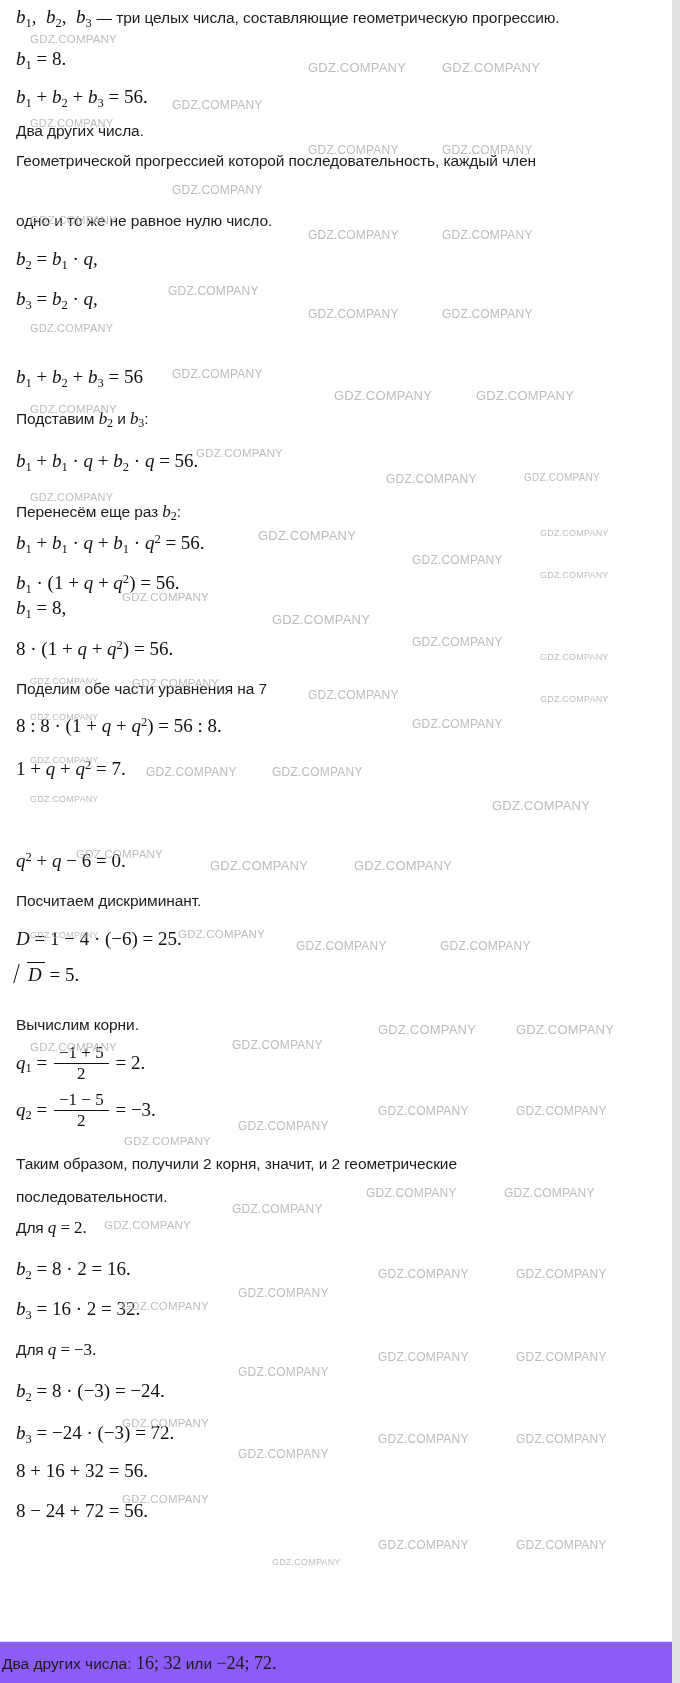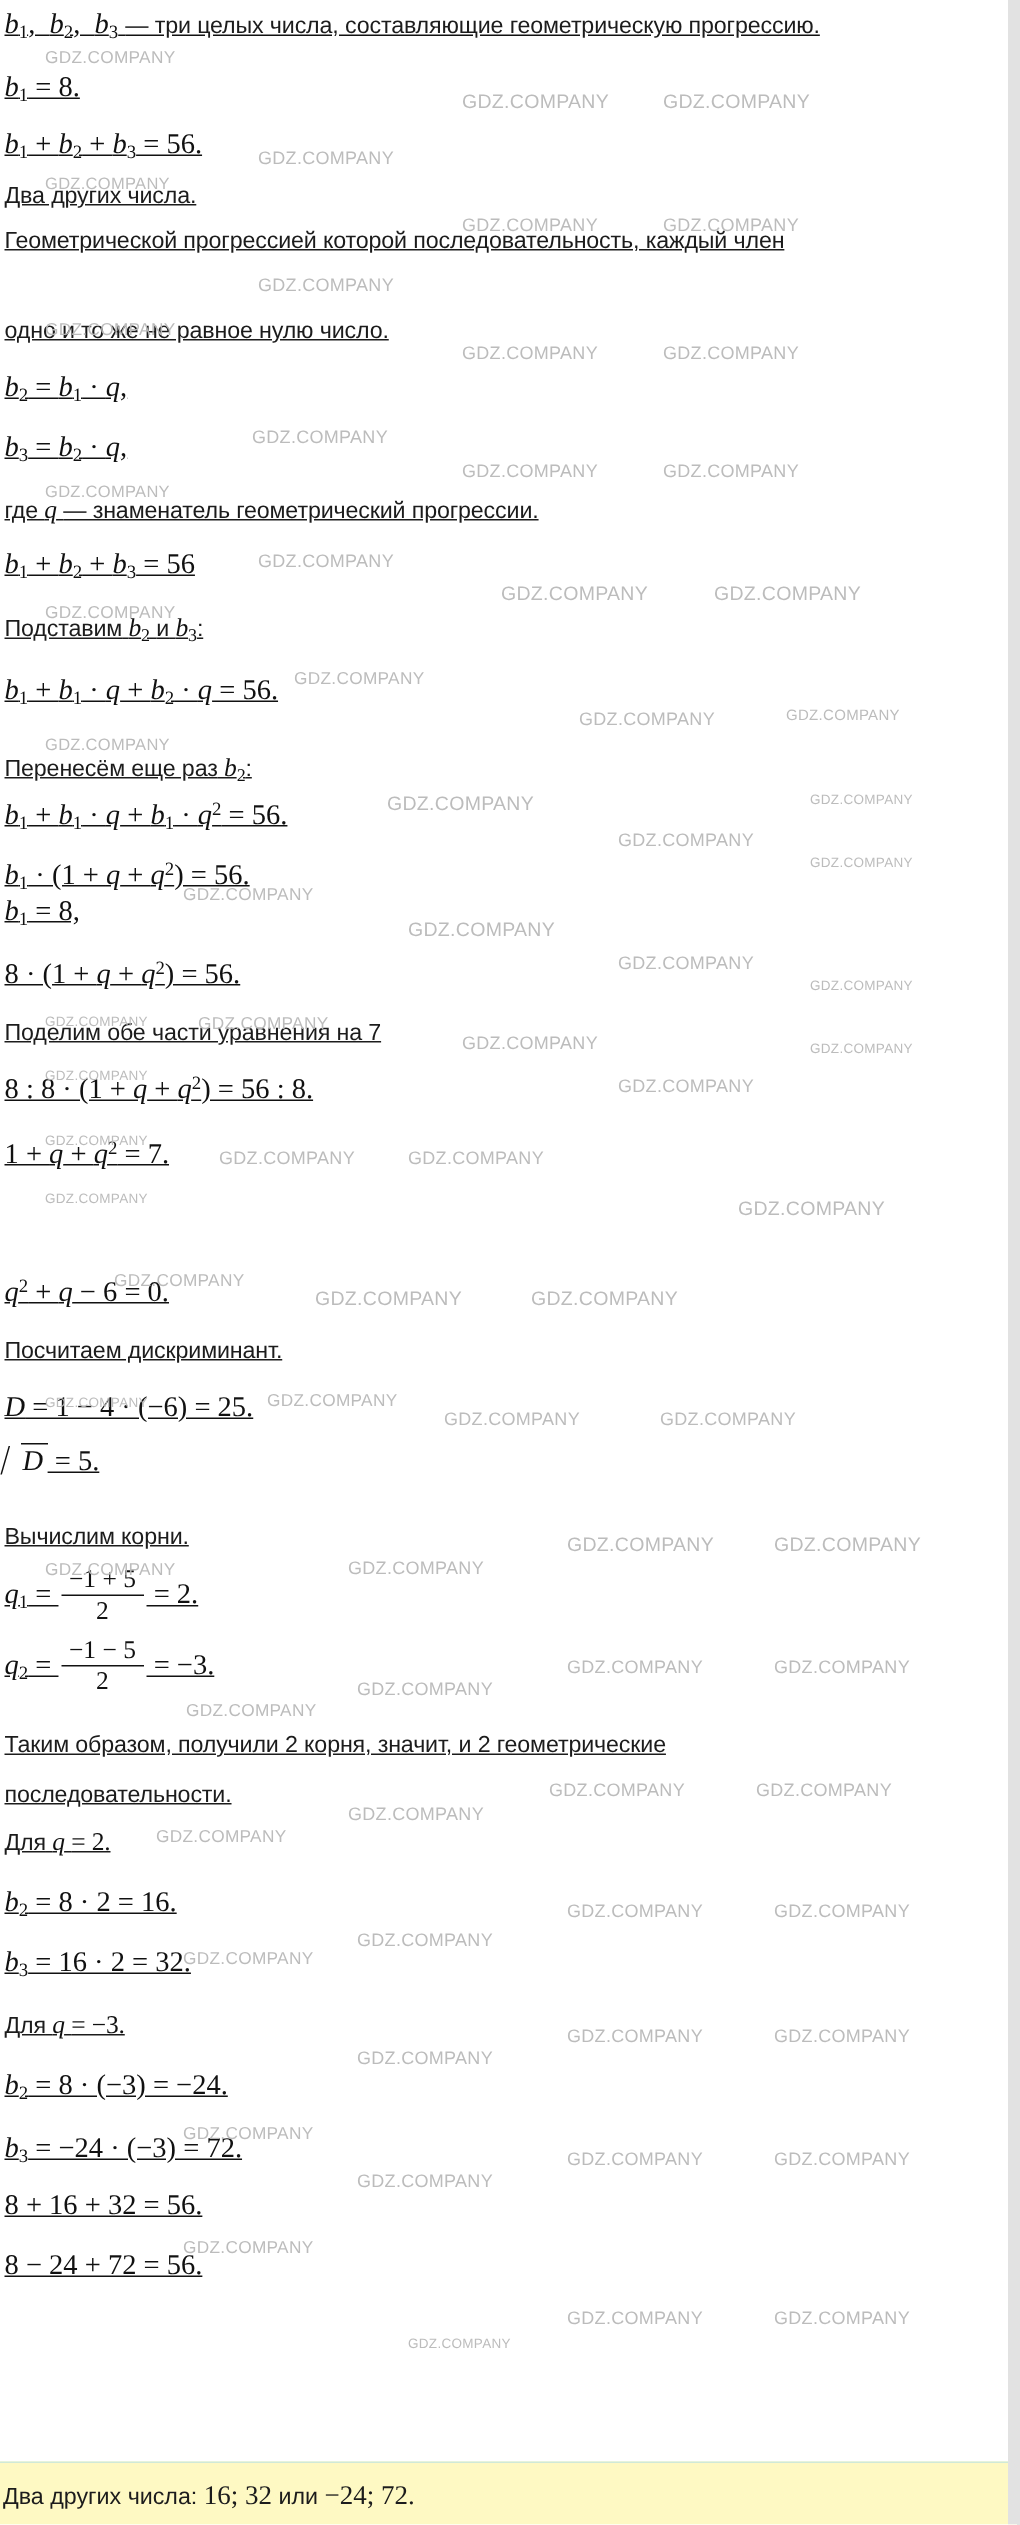--- a/index.html
+++ b/index.html
@@ -15,23 +15,22 @@
     position: relative;
     overflow: hidden;
   }
   #page {
     position: relative;
     width: 680px;
     height: 1683px;
   }
   .line {
     position: absolute;
-    left: 3px;
+    left: 16px;
     white-space: nowrap;
-    text-decoration: underline;
   }
   .txt {
     font-family: "Liberation Sans", sans-serif;
     font-size: 15.5px;
     color: #1c1c1c;
     letter-spacing: -0.1px;
   }
   .math {
     font-family: "Liberation Serif", serif;
     font-size: 19px;
@@ -86,21 +85,21 @@
   .sqrt .bar {
     display: inline-block;
     border-top: 1.3px solid #111;
     padding: 1px 3px 0 1px;
   }
   .answer {
     position: absolute;
     left: 0;
     bottom: 0;
     width: 680px;
-    background: #fef9c3;
+    background: #8b5cf6;
     border-top: 1px solid #cfe9d8;
     height: 41px;
   }
   .answer .inner {
     font-family: "Liberation Sans", sans-serif;
     font-size: 15.5px;
     color: #1c1c1c;
     padding: 11px 0 0 2px;
     white-space: nowrap;
   }
@@ -148,25 +147,20 @@
   <div class="line txt" style="top:152px">Геометрической прогрессией которой последовательность, каждый член</div>
   <div class="line txt" style="top:212px">одно и то же не равное нулю число.</div>
 
   <div class="line math" style="top:248px">
     <i>b</i><sub>2</sub> = <i>b</i><sub>1</sub> · <i>q</i>,
   </div>
   <div class="line math" style="top:288px">
     <i>b</i><sub>3</sub> = <i>b</i><sub>2</sub> · <i>q</i>,
   </div>
 
-  <div class="line txt" style="top:330px">
-    <span>где</span>
-    <i class="math" style="font-size:17px">q</i>
-    <span>— знаменатель геометрический прогрессии.</span>
-  </div>
 
   <div class="line math" style="top:366px">
     <i>b</i><sub>1</sub> + <i>b</i><sub>2</sub> + <i>b</i><sub>3</sub> = 56
   </div>
 
   <div class="line txt" style="top:409px">
     <span>Подставим</span>
     <i class="math" style="font-size:17px">b</i><sub class="math" style="font-size:12px">2</sub>
     <span>и</span>
     <i class="math" style="font-size:17px">b</i><sub class="math" style="font-size:12px">3</sub>:

